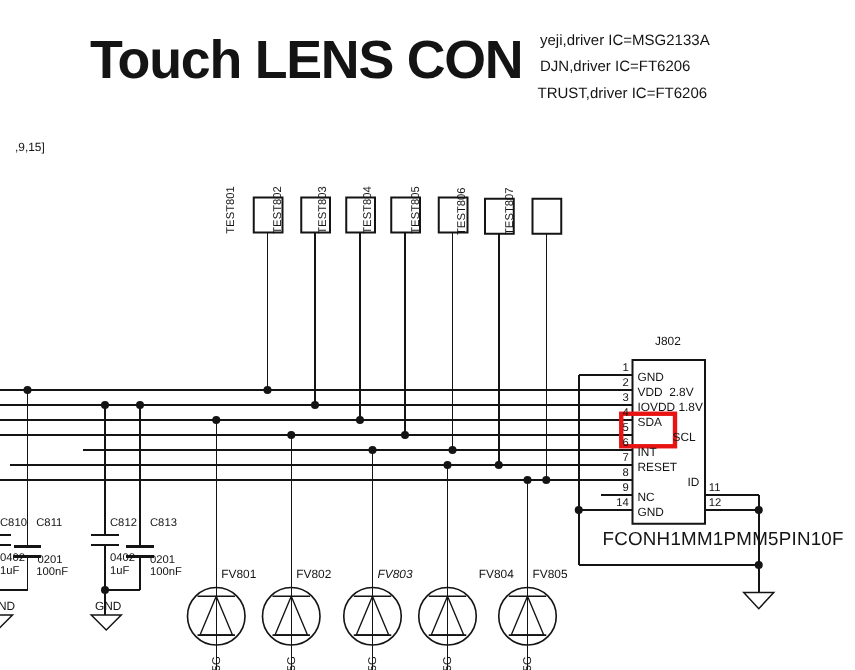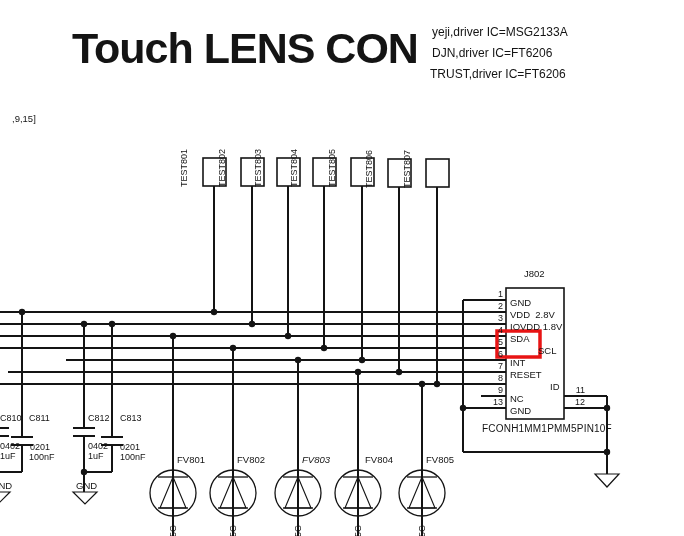--- a/index.html
+++ b/index.html
@@ -11,23 +11,23 @@
   .abs{position:absolute;white-space:pre;}
   .vtext{
     position:absolute;white-space:pre;font-size:9px;line-height:11px;height:11px;
     transform:rotate(-90deg);transform-origin:0 100%;
   }
   .title{font-size:43px;font-weight:bold;letter-spacing:-1px;}
   .note{font-size:12px;line-height:14px;}
   .s9{font-size:9px;line-height:11px;}
   .s95{font-size:9.5px;line-height:11px;}
   .pnum{font-size:9px;line-height:11px;width:18px;text-align:right;}
-  .pnumr{font-size:9px;line-height:11px;width:18px;text-align:right;}
+  .pnumr{font-size:9px;line-height:11px;width:18px;text-align:left;}
   .pinlbl{font-size:9.5px;line-height:11px;}
-  .part{font-size:10px;letter-spacing:.2px;}
+  .part{font-size:15px;letter-spacing:.2px;}
 </style>
 </head>
 <body>
 
 <svg id="art" viewBox="0 0 684 536">
   <g stroke="#141414" stroke-width="1.2" fill="none" shape-rendering="crispEdges">
 
     <line x1="0" y1="312" x2="506" y2="312"></line>
     <line x1="0" y1="324" x2="506" y2="324"></line>
     <line x1="0" y1="336" x2="506" y2="336"></line>
@@ -181,21 +181,21 @@
 
 <div class="abs pnum" style="left:485px;top:289px;">1</div>
 <div class="abs pnum" style="left:485px;top:301px;">2</div>
 <div class="abs pnum" style="left:485px;top:313px;">3</div>
 <div class="abs pnum" style="left:485px;top:325px;">4</div>
 <div class="abs pnum" style="left:485px;top:337px;">5</div>
 <div class="abs pnum" style="left:485px;top:349px;">6</div>
 <div class="abs pnum" style="left:485px;top:361px;">7</div>
 <div class="abs pnum" style="left:485px;top:373px;">8</div>
 <div class="abs pnum" style="left:485px;top:385px;">9</div>
-<div class="abs pnum" style="left:485px;top:397px;">13</div>
+<div class="abs pnum" style="left:485px;top:397px;">14</div>
 
 <div class="abs pinlbl" style="left:510px;top:297px;">GND</div>
 <div class="abs pinlbl" style="left:510px;top:309px;">VDD  2.8V</div>
 <div class="abs pinlbl" style="left:510px;top:321px;">IOVDD 1.8V</div>
 <div class="abs pinlbl" style="left:510px;top:333px;text-align:center;">SDA</div>
 <div class="abs pinlbl" style="left:510px;top:345px;margin-left:28px;">SCL</div>
 <div class="abs pinlbl" style="left:510px;top:357px;">INT</div>
 <div class="abs pinlbl" style="left:510px;top:369px;">RESET</div>
 <div class="abs pinlbl" style="left:510px;top:381px;padding-left:40px;">ID</div>
 <div class="abs pinlbl" style="left:510px;top:393px;">NC</div>
@@ -216,20 +216,20 @@
 <div class="abs s9" style="left:29px;top:452px;">100nF</div>
 <div class="abs s9" style="left:88px;top:451px;">1uF</div>
 <div class="abs s9" style="left:120px;top:452px;">100nF</div>
 
 <div class="abs s95" style="left:-9px;top:480px;">GND</div>
 <div class="abs s95" style="left:76px;top:480px;">GND</div>
 
 <div class="abs s95" style="left:177px;top:454px;">FV801</div>
 <div class="abs s95" style="left:237px;top:454px;">FV802</div>
 <div class="abs s95" style="left:302px;top:454px;font-style:italic;">FV803</div>
-<div class="abs s95" style="left:365px;top:454px;">FV804</div>
+<div class="abs s95" style="left:383px;top:454px;">FV804</div>
 <div class="abs s95" style="left:426px;top:454px;">FV805</div>
 
 <div class="vtext" style="left:179px;top:526px;">5G</div>
 <div class="vtext" style="left:239px;top:526px;">5G</div>
 <div class="vtext" style="left:304px;top:526px;">5G</div>
 <div class="vtext" style="left:364px;top:526px;">5G</div>
 <div class="vtext" style="left:428px;top:526px;">5G</div>
 
 </body></html>

